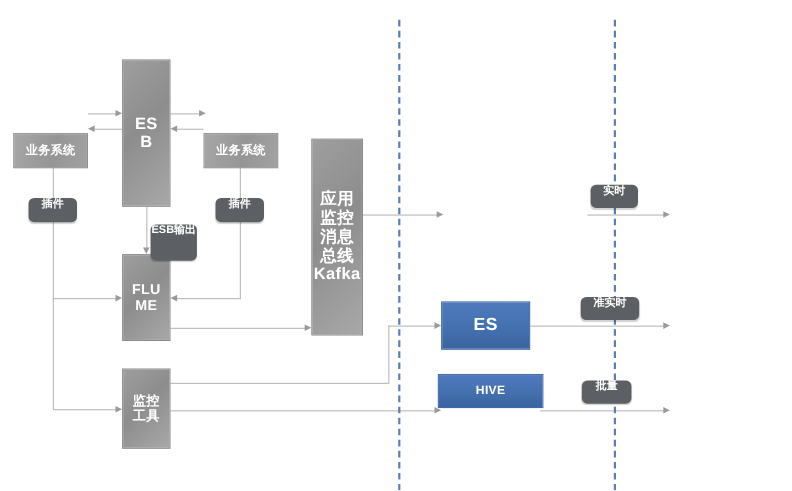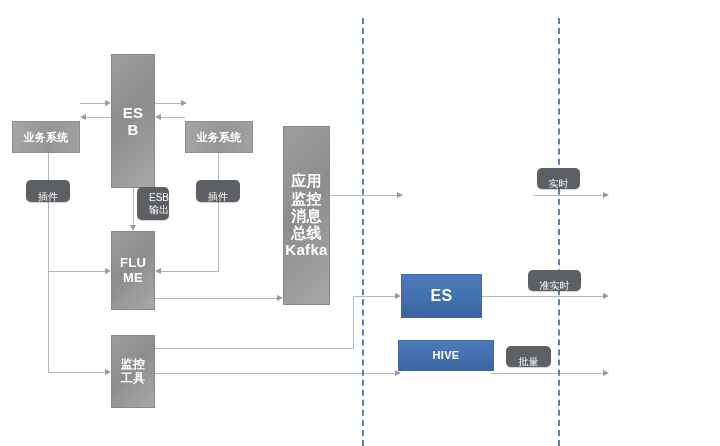--- a/index.html
+++ b/index.html
@@ -41,26 +41,26 @@
     background: linear-gradient(100deg, #a6a6a6 0%, #959595 55%, #a2a2a2 100%);
     border: 1px solid #8f8f8f;
     margin-top: 28px;
   }
 
   
   .badge {
     position: absolute;
     box-sizing: border-box;
     display: flex;
-    align-items: flex-end;
+    align-items: flex-start;
     justify-content: center;
     text-align: center;
     background: #5c5f63;
     color: #ffffff;
-    font-weight: normal;
+    font-weight: bold;
     border-radius: 5px;
     line-height: 1.12;
     z-index: 6;
     box-shadow: 0 1px 1px rgba(0,0,0,0.18);
   }
 
   
   .orange {
     background: linear-gradient(150deg, #f0834a 0%, #ec6c28 45%, #e8641f 100%);
     border: 1px solid #e2752f;
@@ -183,21 +183,21 @@
     <span>业务系统</span>
   </div>
 
   <div class="badge" style="left:26px; top:180px; width:44px; height:22px; font-size:10px;">
     <span>插件</span>
   </div>
   <div class="badge" style="left:196px; top:180px; width:44px; height:22px; font-size:10px;">
     <span>插件</span>
   </div>
 
-  <div class="badge" style="left:137px; top:187px; width:32px; height:33px; font-size:10px; flex-direction:column;">
+  <div class="badge" style="left:137px; top:204px; width:42px; height:33px; font-size:10px; flex-direction:row;">
     <span>ESB</span>
     <span>输出</span>
   </div>
 
   <div class="node grey" style="left:111px; top:231px; width:44px; height:79px; font-size:13px; flex-direction:column;">
     <span>FLU</span>
     <span>ME</span>
   </div>
 
   <div class="node grey" style="left:111px; top:335px; width:44px; height:73px; font-size:12px; flex-direction:column;">
@@ -222,18 +222,18 @@
     <span>HIVE</span>
   </div>
 
 
   <div class="badge" style="left:537px; top:168px; width:43px; height:21px; font-size:10px;">
     <span>实时</span>
   </div>
   <div class="badge" style="left:528px; top:270px; width:53px; height:21px; font-size:10px;">
     <span>准实时</span>
   </div>
-  <div class="badge" style="left:506px; top:346px; width:45px; height:21px; font-size:10px;">
+  <div class="badge" style="left:529px; top:346px; width:45px; height:21px; font-size:10px;">
     <span>批量</span>
   </div>
 
 
 </div>
 
 </body></html>

